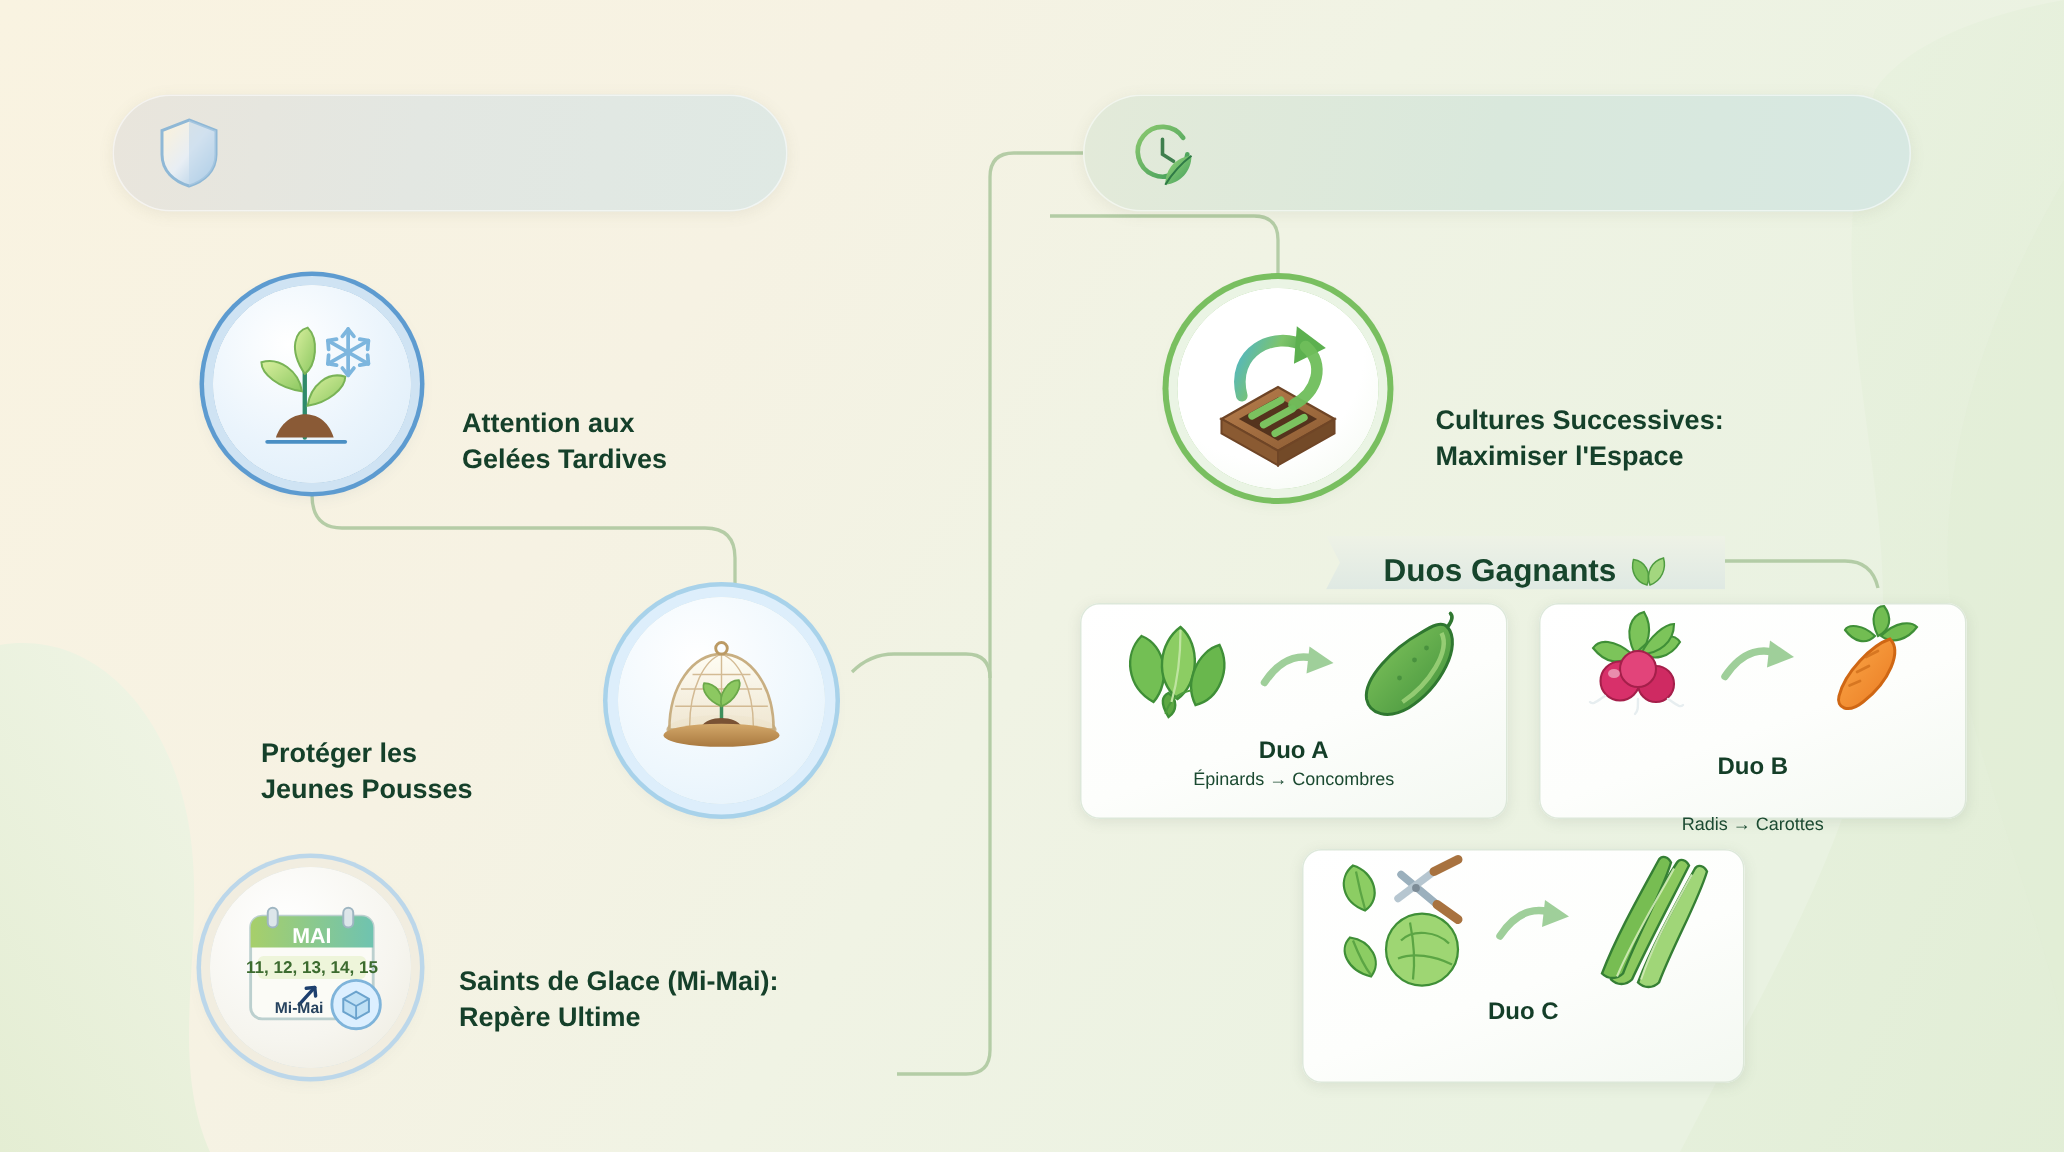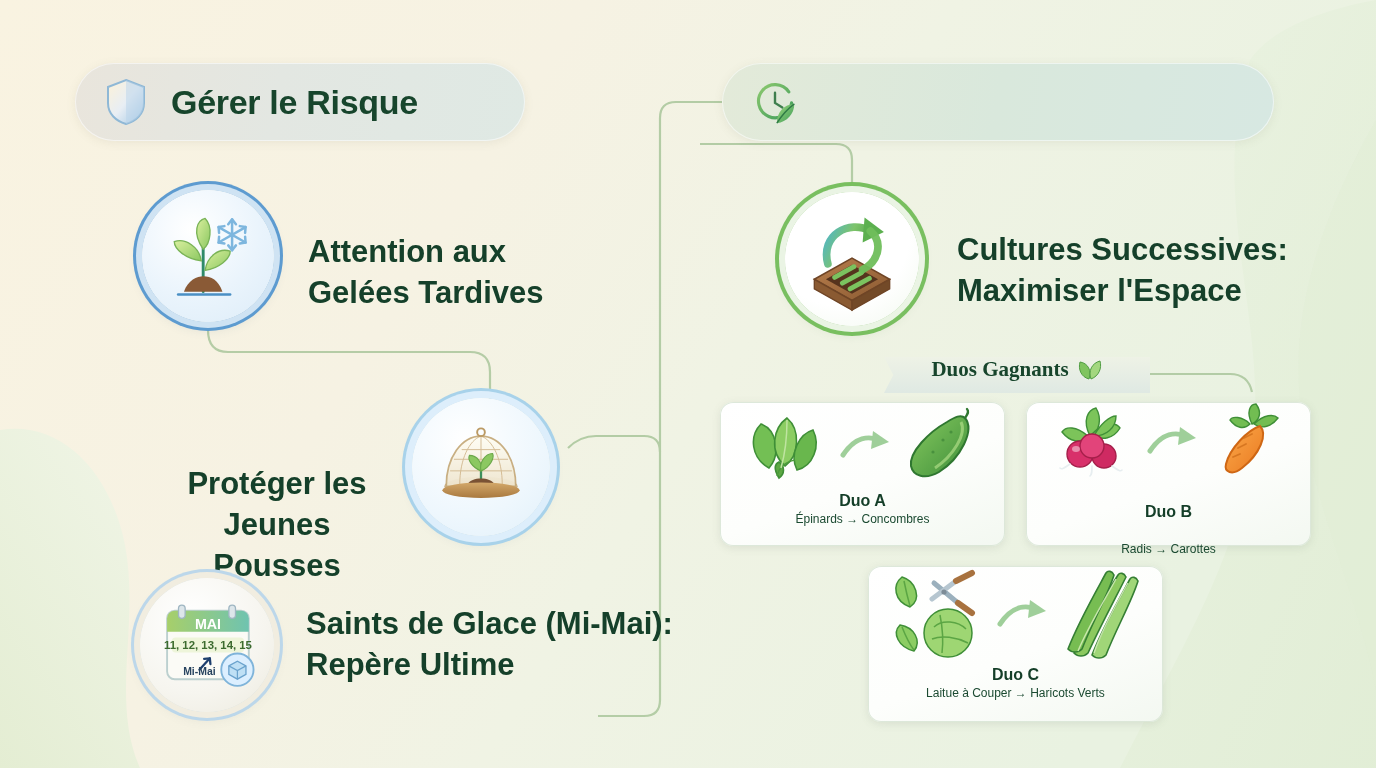--- a/index.html
+++ b/index.html
@@ -65,37 +65,37 @@
     box-shadow: 0 0 0 6px #f1ede0, 0 0 0 9px #bcd7ea, 0 4px 14px rgba(90,100,110,0.18);
   }
   .med-green {
     background: radial-gradient(circle at 40% 32%, #ffffff 0%, #ffffff 58%, #f1f8ee 100%);
     box-shadow: 0 0 0 6px #eaf4e4, 0 0 0 10px #79bf60, 0 4px 14px rgba(60,110,55,0.22);
   }
 
   
   .item-text {
     position: absolute;
-    font-size: 31px;
+    font-size: 18px;
     line-height: 1.32;
     font-weight: 600;
     color: #15402a;
     z-index: 3;
     white-space: pre-line;
+    margin-top: 39px;
   }
 
   
   .ribbon {
     position: absolute;
     height: 36px;
-    display: flex; align-items: flex-start; justify-content: center;
+    display: flex; align-items: flex-end; justify-content: center;
     background: linear-gradient(180deg, #eef2e6 0%, #dfe9e3 100%);
     clip-path: polygon(0 0, 100% 0, 100% 100%, 0 100%, 3.5% 50%);
     z-index: 3;
-    font-family: Liberation Serif, serif;
   }
   .ribbon-inner { display: flex; align-items: center; gap: 8px; }
   .ribbon-label { font-size: 21px; font-weight: 700; color: #17452c; }
 
   
   .duo-card {
     position: absolute;
     background: linear-gradient(160deg, #ffffff 0%, #fdfefc 55%, #f3f8f1 100%);
     border-radius: 13px;
     box-shadow: 0 2px 9px rgba(90,110,90,0.13), inset 0 0 0 1px rgba(215,228,212,0.85);
@@ -152,21 +152,20 @@
     <defs>
       <linearGradient id="shG" x1="0" y1="0" x2="1" y2="1">
         <stop offset="0%" stop-color="#fdf2d8"></stop>
         <stop offset="50%" stop-color="#e8eef4"></stop>
         <stop offset="100%" stop-color="#9fc6e4"></stop>
       </linearGradient>
     </defs>
     <path d="M23,3 L41,10 V26 C41,37 33,44 23,47 C13,44 5,37 5,26 V10 Z" fill="url(#shG)" stroke="#8fb8d6" stroke-width="2"></path>
     <path d="M23,3 L41,10 V26 C41,37 33,44 23,47 Z" fill="#b9d4ea" opacity="0.5"></path>
   </svg>
-  <div class="htitle">Gérer le Risque</div>
 </div>
 
 <div class="section-header hdr-right">
   <svg class="hdr-icon" viewBox="0 0 50 50">
     <defs>
       <linearGradient id="clkG" x1="0" y1="0" x2="1" y2="1">
         <stop offset="0%" stop-color="#8cc96f"></stop>
         <stop offset="100%" stop-color="#3f9c5a"></stop>
       </linearGradient>
       <linearGradient id="lfG" x1="0" y1="0" x2="1" y2="1">
@@ -199,21 +198,21 @@
       <path d="M0,-16 V16 M-14,-8 L14,8 M-14,8 L14,-8"></path>
       <path d="M0,-16 l-4,5 M0,-16 l4,5 M0,16 l-4,-5 M0,16 l4,-5"></path>
       <path d="M-14,-8 l0.5,6 M-14,-8 l6,-1 M14,8 l-0.5,-6 M14,8 l-6,1"></path>
       <path d="M-14,8 l6,1 M-14,8 l0.5,-6 M14,-8 l-6,-1 M14,-8 l-0.5,6"></path>
     </g>
   </svg>
 </div>
 <div class="item-text" style="left:308px; top:232px;">Attention aux
 Gelées Tardives</div>
 
-<div class="item-text" style="left:174px; top:464px; text-align:center; width:206px;">Protéger les
+<div class="item-text" style="left:174px; top:452px; text-align:left; width:206px;">Protéger les
 Jeunes Pousses</div>
 <div class="medallion med-blue-soft" style="left:412px; top:398px; width:138px; height:138px;">
   <svg viewBox="0 0 116 116" width="112" height="112">
     <defs>
       <linearGradient id="domeG" x1="0" y1="0" x2="0" y2="1">
         <stop offset="0%" stop-color="#fffdf4"></stop>
         <stop offset="100%" stop-color="#efe6cf"></stop>
       </linearGradient>
       <linearGradient id="baseG" x1="0" y1="0" x2="0" y2="1">
         <stop offset="0%" stop-color="#d3a86a"></stop>
@@ -426,14 +425,13 @@
         <path d="M78,10 C66,32 50,60 40,86 C44,90 50,90 54,86 C64,60 80,32 86,12 C84,8 80,7 78,10 Z" fill="#a0d678"></path>
         <path d="M54,4 C42,26 26,54 16,80 C20,84 26,84 30,80 C40,54 56,26 62,6 C60,2 56,1 54,4 Z" fill="#77bd52"></path>
       </g>
       <g fill="none" stroke="#d3edb7" stroke-width="1.4" opacity="0.9">
         <path d="M64,10 C52,32 36,58 26,82"></path>
         <path d="M76,14 C64,36 50,60 42,84"></path>
       </g>
     </svg>
   </div>
   <div class="duo-name">Duo C</div>
-  <div class="duo-pair">Laitue à Couper → Haricots Verts</div>
 </div>
 
 </body></html>

